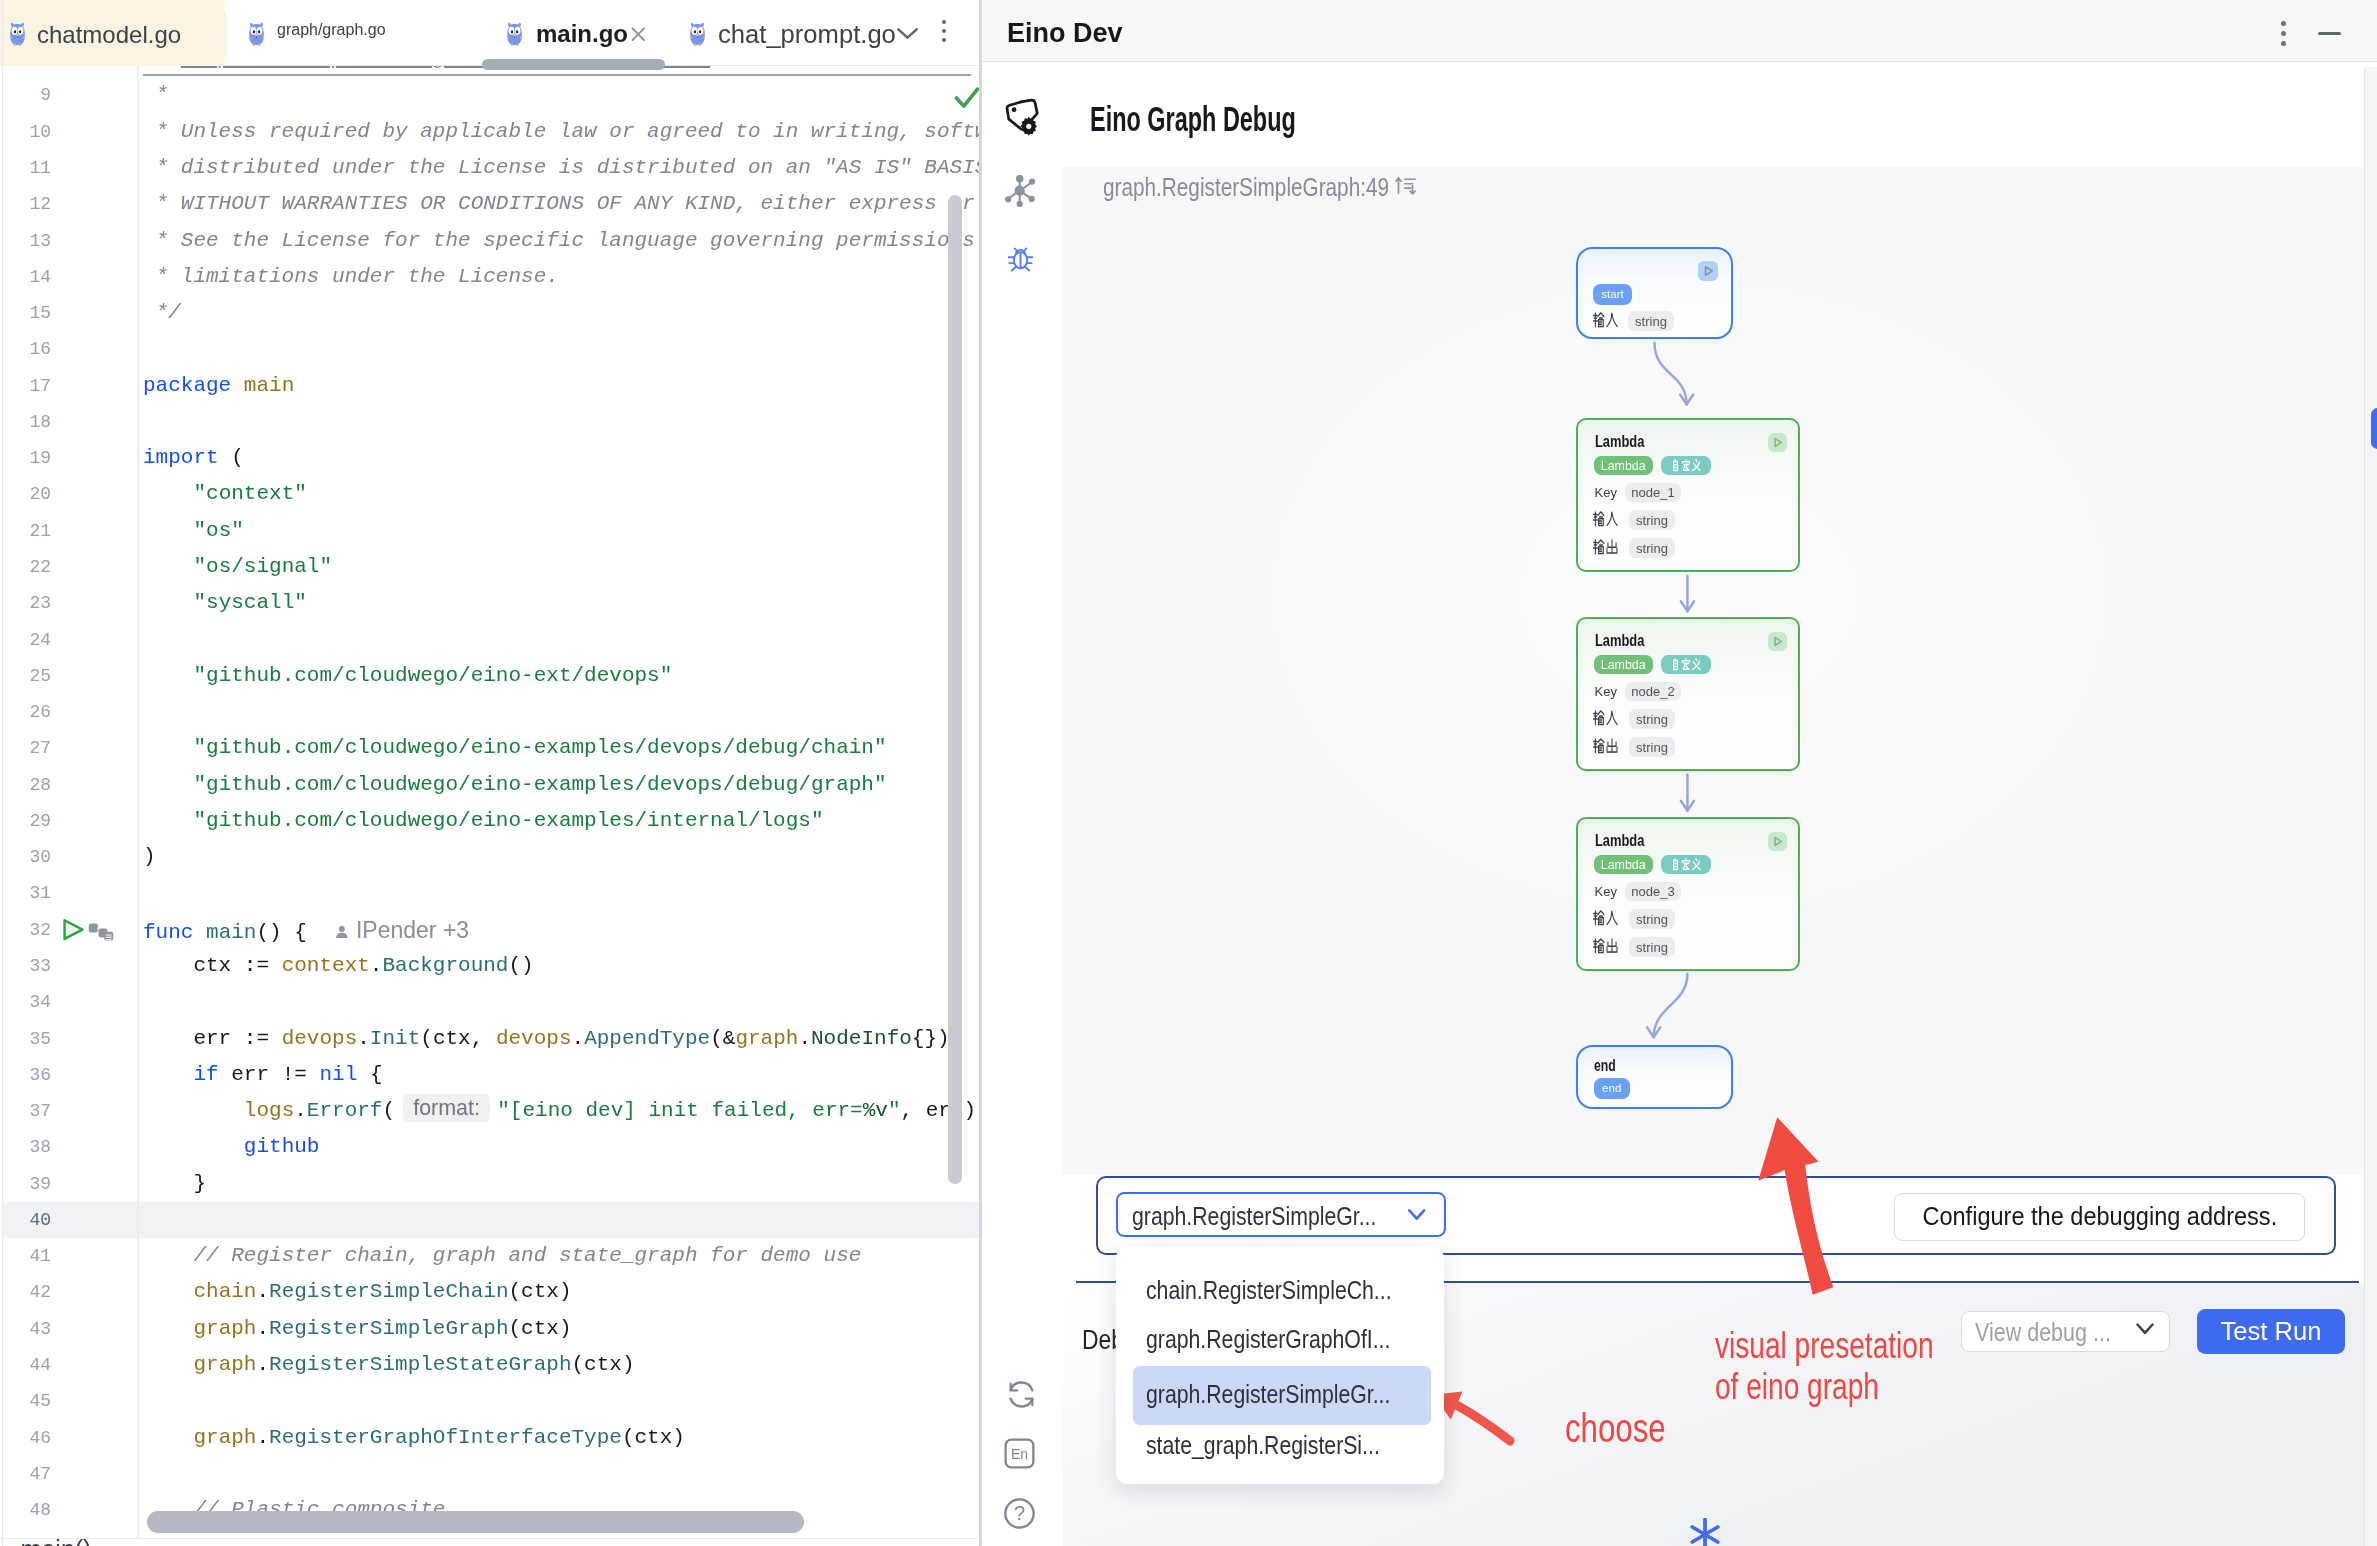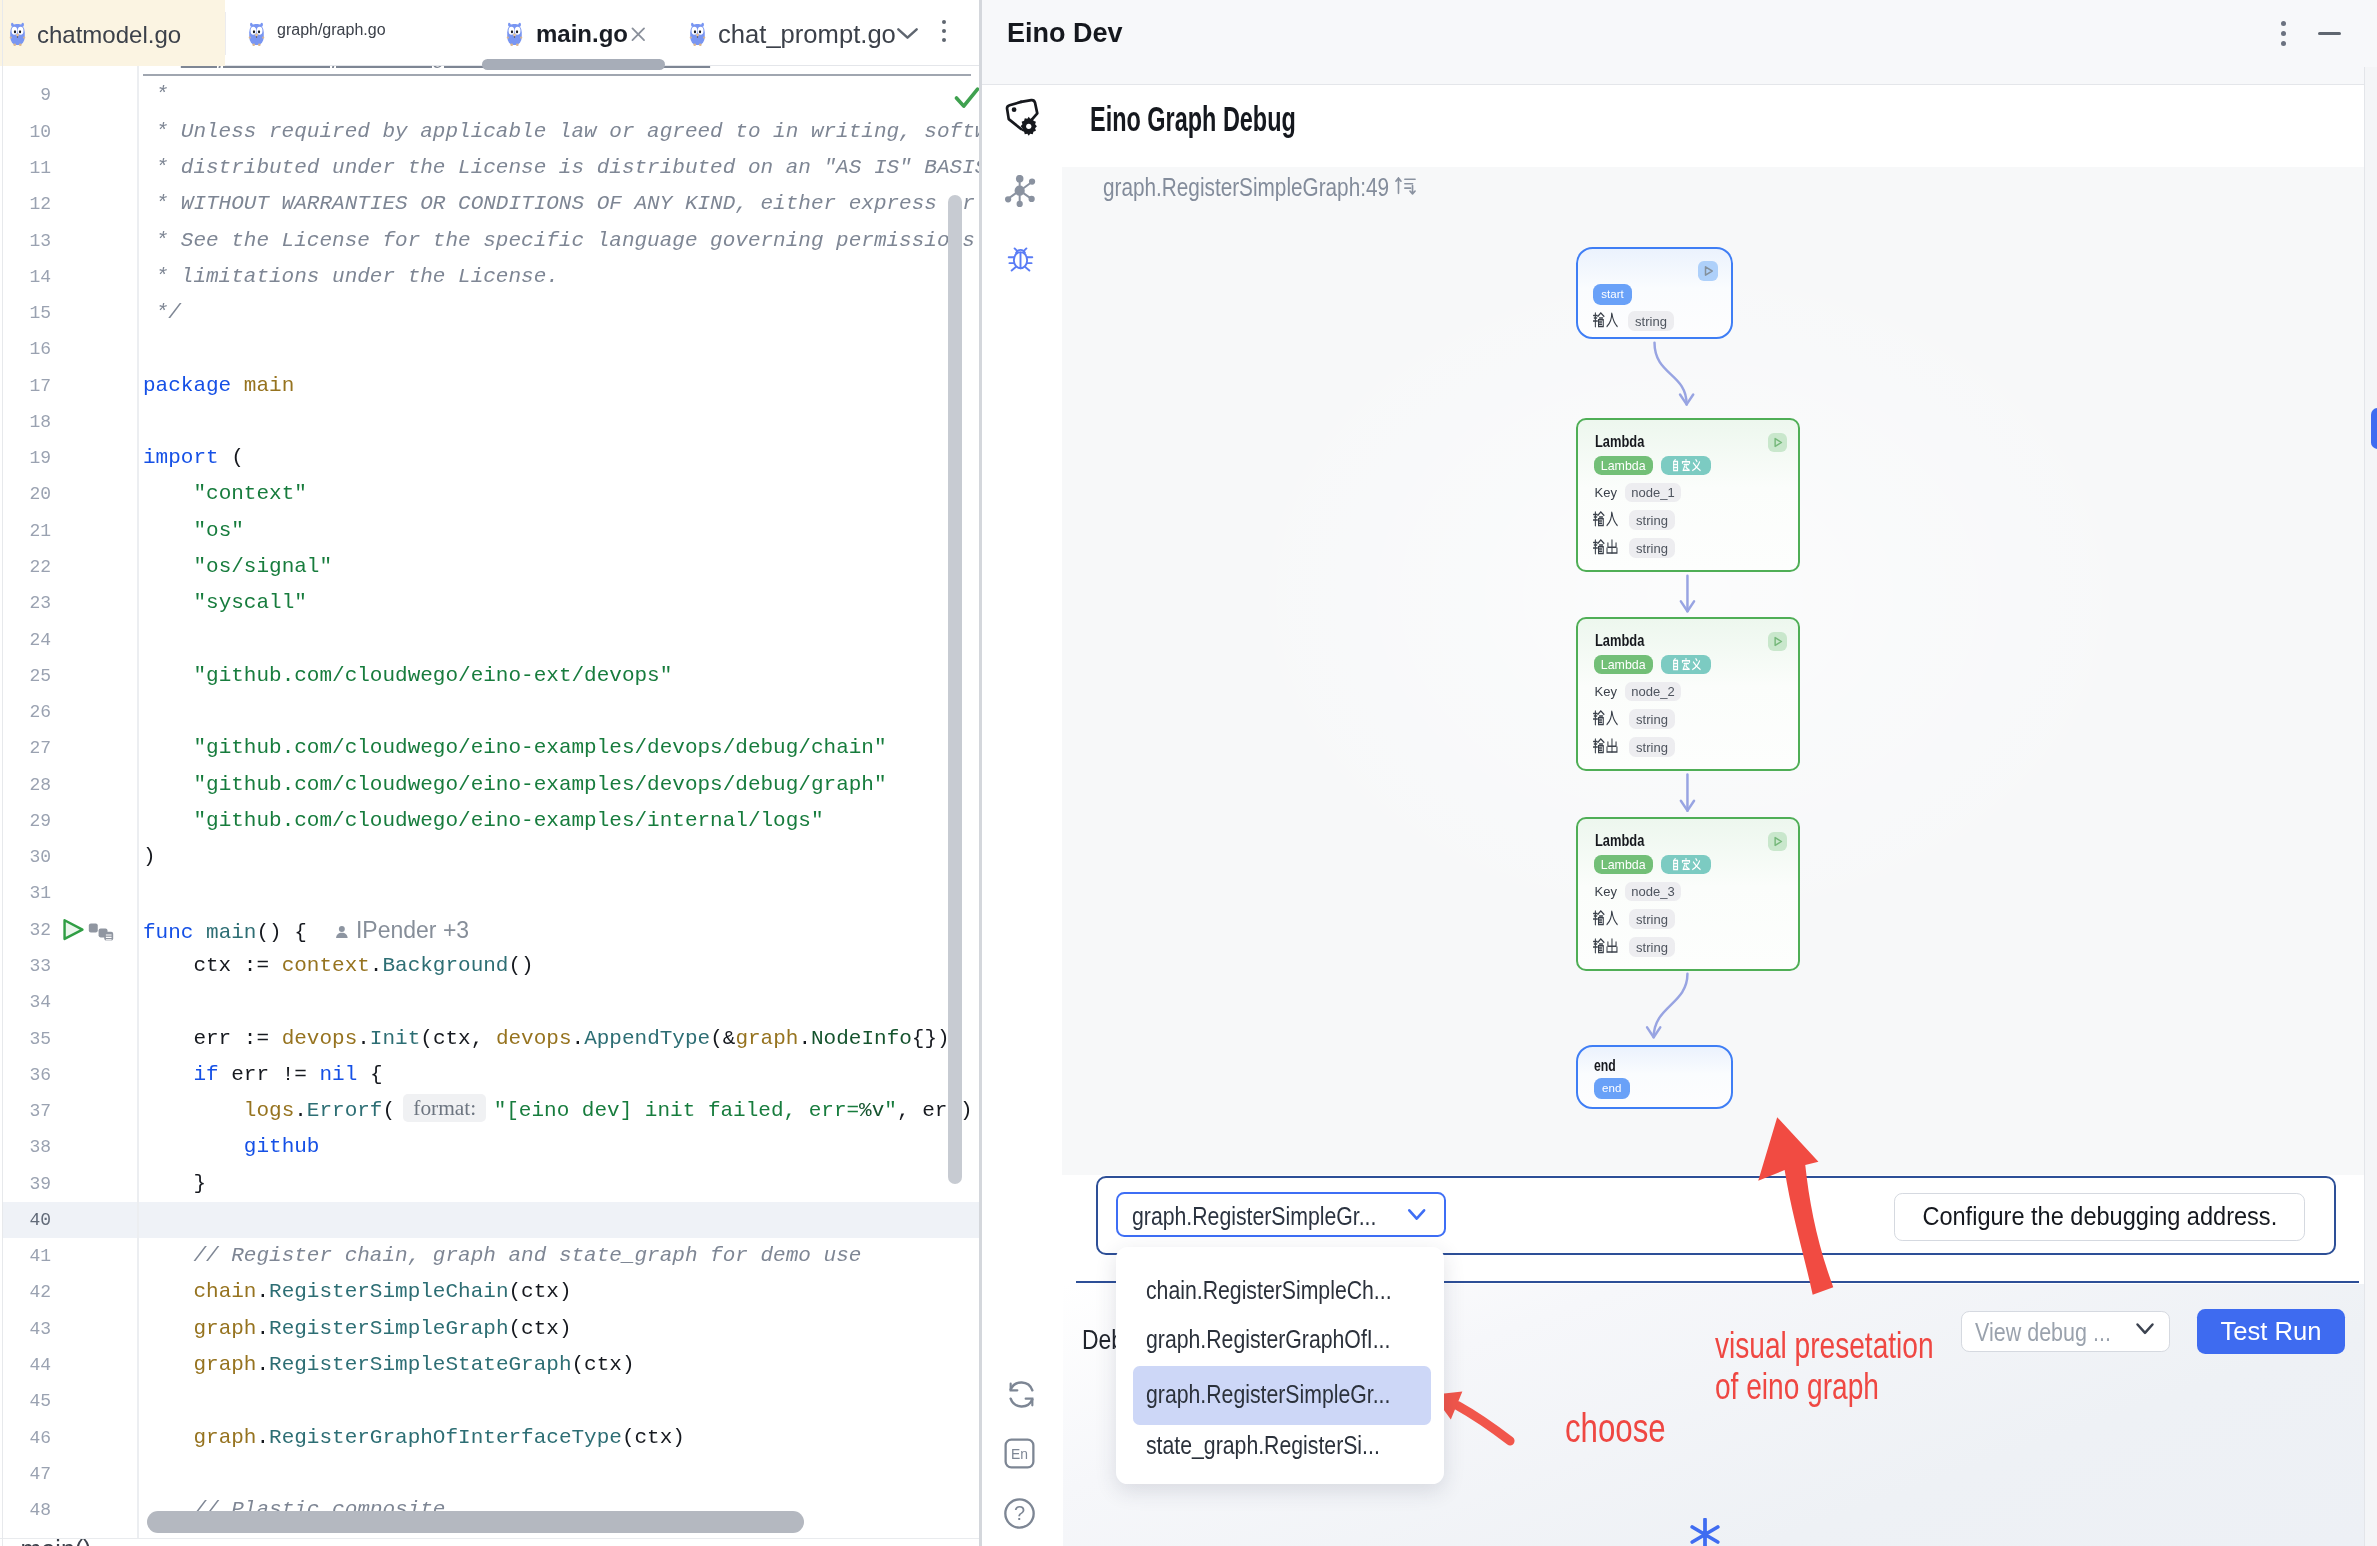--- a/index.html
+++ b/index.html
@@ -6,32 +6,32 @@
 .abs{position:absolute}
 #editor{position:absolute;left:0;top:0;width:981px;height:1547px;background:#fff;overflow:hidden}
 #tabbar{position:absolute;left:0;top:0;width:981px;height:66px;background:#fff;border-bottom:1.6px solid #e4e6ea;z-index:30}
 .tabsep{position:absolute;top:11.5px;height:43px;width:0.8px;background:#ececef}
 #codepane{position:absolute;left:0;top:0;width:981px;height:1538px;overflow:hidden}
 .row{position:absolute;left:0;width:981px;height:36px}
 .ln{position:absolute;left:0;width:51px;text-align:right;font-family:"Liberation Mono",monospace;font-size:18px;line-height:36px;color:#9aa2b1}
 .code{position:absolute;left:143px;top:0;height:36px;line-height:36px;font-family:"Liberation Mono",monospace;font-size:21px;color:#16191f;white-space:pre}
 .k{color:#1550e6}.pk{color:#96731f}.fn{color:#2d6e74}.ty{color:#14532d}.s{color:#177c3d}
 .cm{color:#7e8694;font-style:italic}
-.fchip{display:inline-block;background:#f0f1f3;border-radius:5px;color:#6d7580;font-family:Liberation Serif, serif;font-size:21.4px;line-height:28px;height:28px;padding:0 10px;margin:0 7.4px 0 8.2px;vertical-align:0.8px}
+.fchip{display:inline-block;background:#f0f1f3;border-radius:5px;color:#6d7580;font-family:Liberation Sans, sans-serif;font-size:21.4px;line-height:28px;height:28px;padding:0 10px;margin:0 7.4px 0 8.2px;vertical-align:0.8px}
 .inlay{color:#868e99;font-family:"Liberation Sans",sans-serif;font-size:23px;margin-left:27px}
 .lncur{color:#626b79}
 #curline{position:absolute;left:1.6px;top:1202px;width:978px;height:36px;background:#eff2f7}
 #gutline{position:absolute;left:137px;top:66px;width:1.6px;height:1472px;background:#eceef1}
 #leftedge{position:absolute;left:1.6px;top:0;width:1.6px;height:1547px;background:#e7e9ec;z-index:40}
 #vscroll{position:absolute;left:948px;top:195px;width:14px;height:989px;background:#c7cbd2;border-radius:7.4px;z-index:20}
 #hscroll{position:absolute;left:147px;top:1511px;width:657px;height:22px;background:#b4b8c0;border-radius:11.5px;z-index:20}
 #breadcrumb{position:absolute;left:0;top:1538px;width:981px;height:8.2px;background:#fff;border-top:1.6px solid #e9ebee;z-index:35}
 #breadcrumb span{position:absolute;left:20.6px;top:-4.1px;font-size:25px;color:#3c424c}
 #panel{position:absolute;left:981px;top:0;width:1396px;height:1547px;background:#fff;overflow:hidden}
-#pheader{position:absolute;left:0;top:0;width:1396px;height:85px;background:#f7f8fa;border-bottom:1.6px solid #e4e6ea}
+#pheader{position:absolute;left:0;top:0;width:1396px;height:62px;background:#f7f8fa;border-bottom:1.6px solid #e4e6ea}
 #pheader .title{position:absolute;left:26px;top:18px;font-size:27px;font-weight:bold;color:#15181e}
 #canvas{position:absolute;left:81px;top:167px;width:1302px;height:1008px;background:#f7f8f9}
 #canvasglow{position:absolute;left:0;top:0;width:100%;height:100%;background:radial-gradient(ellipse 659px 495px at 627px 429px,rgba(255,255,255,.55),rgba(255,255,255,0) 72%)}
 .node{position:absolute;border-radius:16.5px;overflow:hidden}
 .node.blue{border:2.5px solid #3f7ef5;background:linear-gradient(180deg,#ebf2fd 0%,#fafcfe 45%,#fdfdfe 100%)}
 .node.green{border:2.5px solid #4fae56;border-radius:10px;background:linear-gradient(180deg,#edf7ee 0%,#fbfdfb 45%,#fdfefd 100%)}
 .ntitle{position:absolute;font-size:16.5px;font-weight:bold;color:#17191e;white-space:nowrap}
 .playbtn{position:absolute;border-radius:5.8px}
 .nchip{position:absolute;border-radius:7.4px;color:#fff;font-size:12.4px;display:flex;align-items:center;justify-content:center}
 .gchip{position:absolute;border-radius:6.6px;background:#ededf0;color:#4e545e;font-size:13px;display:flex;align-items:center;justify-content:center}

